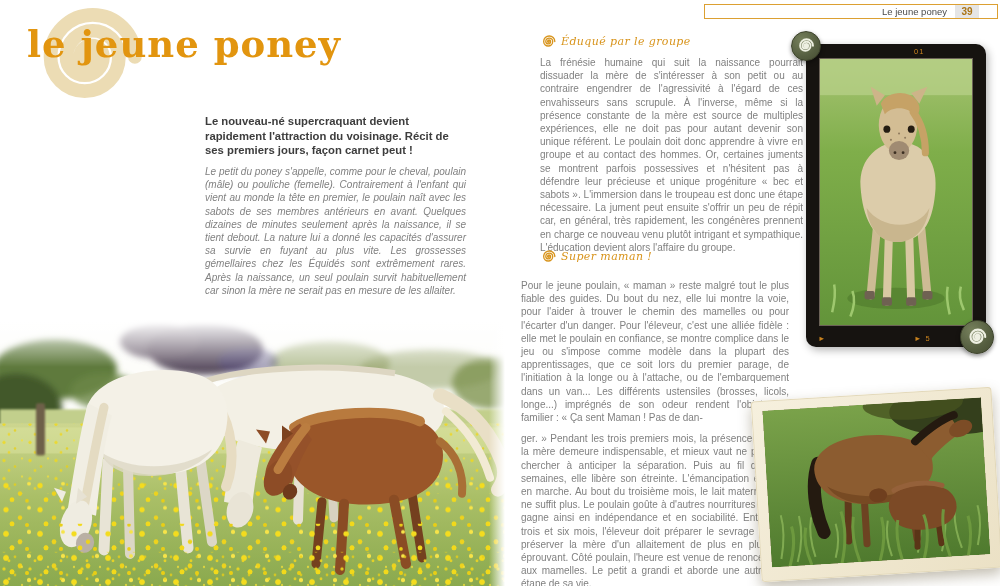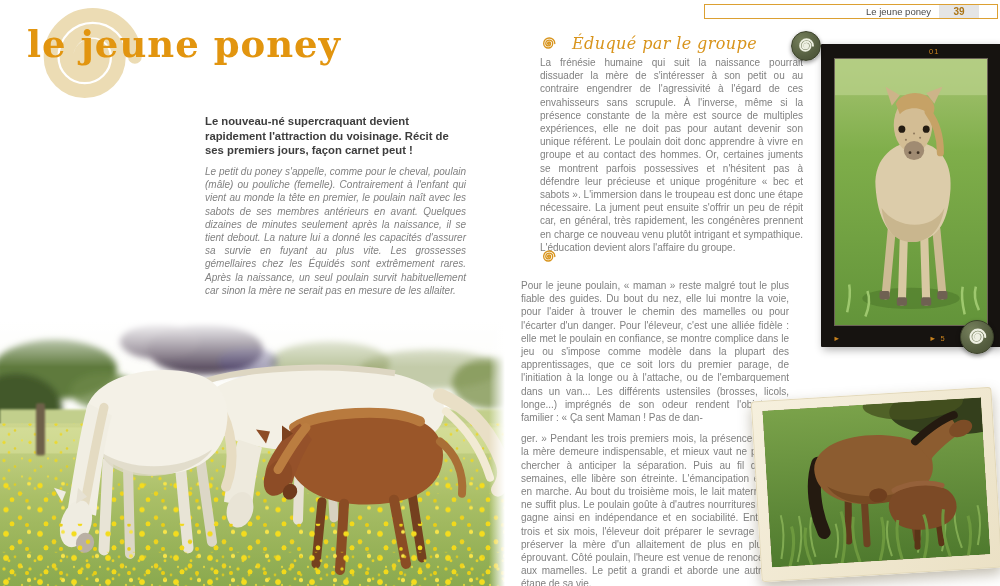--- a/index.html
+++ b/index.html
@@ -29,42 +29,41 @@
   .fade-right{position:absolute;right:0;top:0;width:16px;height:100%;
     background:linear-gradient(to left,#ffffff, rgba(255,255,255,0));}
   
   .page-header{
     position:absolute;left:704px;top:4px;width:292px;height:13px;
     border:1px solid #dca032;background:#fff;
     display:flex;align-items:center;justify-content:flex-end;
   }
   .chapter{font-size:9.5px;color:#4a4a4a;padding-right:8px;}
   .page-num{
-    width:40px;height:100%;background:#e5e5e5;color:#aa7415;
+    width:24px;height:100%;background:#e5e5e5;color:#aa7415;
     font-size:10px;font-weight:bold;
     display:flex;align-items:center;justify-content:center;
   }
   .header-end{width:18px;height:100%;}
   
   .heading{
-    position:absolute;display:flex;align-items:center;gap:16px;
+    position:absolute;display:flex;align-items:center;gap:5px;
     font-family:"DejaVu Serif", serif;font-style:italic;
-    font-size:16px;letter-spacing:.4px;color:#d8941c;white-space:nowrap;
+    font-size:11px;letter-spacing:.4px;color:#d8941c;white-space:nowrap;
   }
   .h-spiral{width:15px;height:15px;color:#d8941c;flex:0 0 auto;}
   .body-col1{left:540px;top:56px;width:263px;}
   .sec2-wrap{left:513px;top:271px;width:284px;}
   .sec2-wrap p{margin:8px;}
   .sec2-wrap p.narrow{width:246px;}
   
   .filmstrip{
     position:absolute;left:806px;top:44px;width:180px;height:303px;
-    background:#161310;border-radius:1px;
+    background:#161310;border-radius:10px;
     box-shadow:2px 3px 8px rgba(0,0,0,.3);
-    margin-left:15px;
   }
   .frame-no{position:absolute;top:3px;left:60%;font-size:7.5px;color:#c9821e;letter-spacing:1px;}
   .film-photo{position:absolute;left:13px;top:14px;right:13px;bottom:21px;
     border:1px solid #6b6257;overflow:hidden;background:#6a9a40;}
   .film-photo svg{display:block;width:100%;height:100%;}
   .film-mark{position:absolute;bottom:4px;font-size:7.5px;color:#c9821e;letter-spacing:1px;}
   .film-mark.left{left:12px;}
   .film-mark.right{left:60%;}
   
   .badge{
@@ -216,20 +215,21 @@
       <use href="#spiral" stroke-width="9"></use>
     </svg>
   <span>Éduqué par le groupe</span>
 </div>
 <div class="col body-col1">La frénésie humaine qui suit la naissance pourrait dissuader la mère de s'intéresser à son petit ou au contraire engendrer de l'agressivité à l'égard de ces envahisseurs sans scrupule. À l'inverse, même si la présence constante de la mère est source de multiples expériences, elle ne doit pas pour autant devenir son unique référent. Le poulain doit donc apprendre à vivre en groupe et au contact des hommes. Or, certaines juments se montrent parfois possessives et n'hésitent pas à défendre leur précieuse et unique progéniture « bec et sabots ». L'immersion dans le troupeau est donc une étape nécessaire. La jument peut ensuite s'offrir un peu de répit car, en général, très rapidement, les congénères prennent en charge ce nouveau venu plutôt intrigant et sympathique. L'éducation devient alors l'affaire du groupe.</div>
 
 <div class="heading" style="left:541px;top:249px;">
   <svg class="h-spiral" viewBox="0 0 100 100">
       <use href="#spiral" stroke-width="9"></use>
     </svg>
+  <span>Super maman !</span>
 </div>
 <div class="col sec2-wrap">
   <p class="wide">Pour le jeune poulain, « maman » reste malgré tout le plus fiable des guides. Du bout du nez, elle lui montre la voie, pour l'aider à trouver le chemin des mamelles ou pour l'écarter d'un danger. Pour l'éleveur, c'est une alliée fidèle : elle met le poulain en confiance, se montre complice dans le jeu ou s'impose comme modèle dans la plupart des apprentissages, que ce soit lors du premier parage, de l'initiation à la longe ou à l'attache, ou de l'embarquement dans un van... Les différents ustensiles (brosses, licols, longe...) imprégnés de son odeur rendent l'objet plus familier : « Ça sent Maman ! Pas de dan-</p>
   <p class="narrow">ger. » Pendant les trois premiers mois, la présence de la mère demeure indispensable, et mieux vaut ne pas chercher à anticiper la séparation. Puis au fil des semaines, elle libère son étreinte. L'émancipation est en marche. Au bout du troisième mois, le lait maternel ne suffit plus. Le poulain goûte à d'autres nourritures et gagne ainsi en indépendance et en sociabilité. Entre trois et six mois, l'éleveur doit préparer le sevrage et préserver la mère d'un allaitement de plus en plus éprouvant. Côté poulain, l'heure est venue de renoncer aux mamelles. Le petit a grandi et aborde une autre étape de sa vie.</p>
 </div>
 
 <div class="filmstrip">
   <span class="frame-no">01</span>
   <div class="film-photo">
     <svg viewBox="0 0 150 250" preserveAspectRatio="none">

